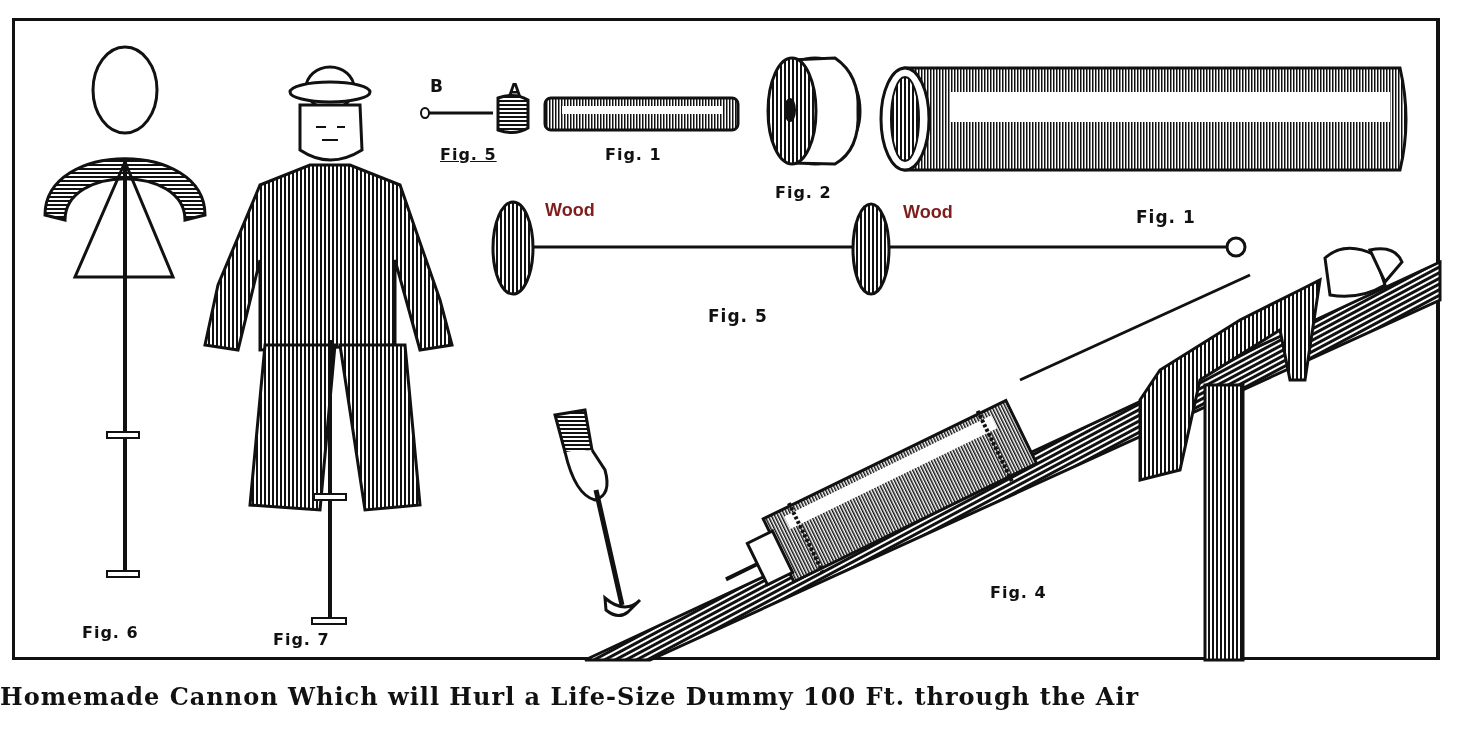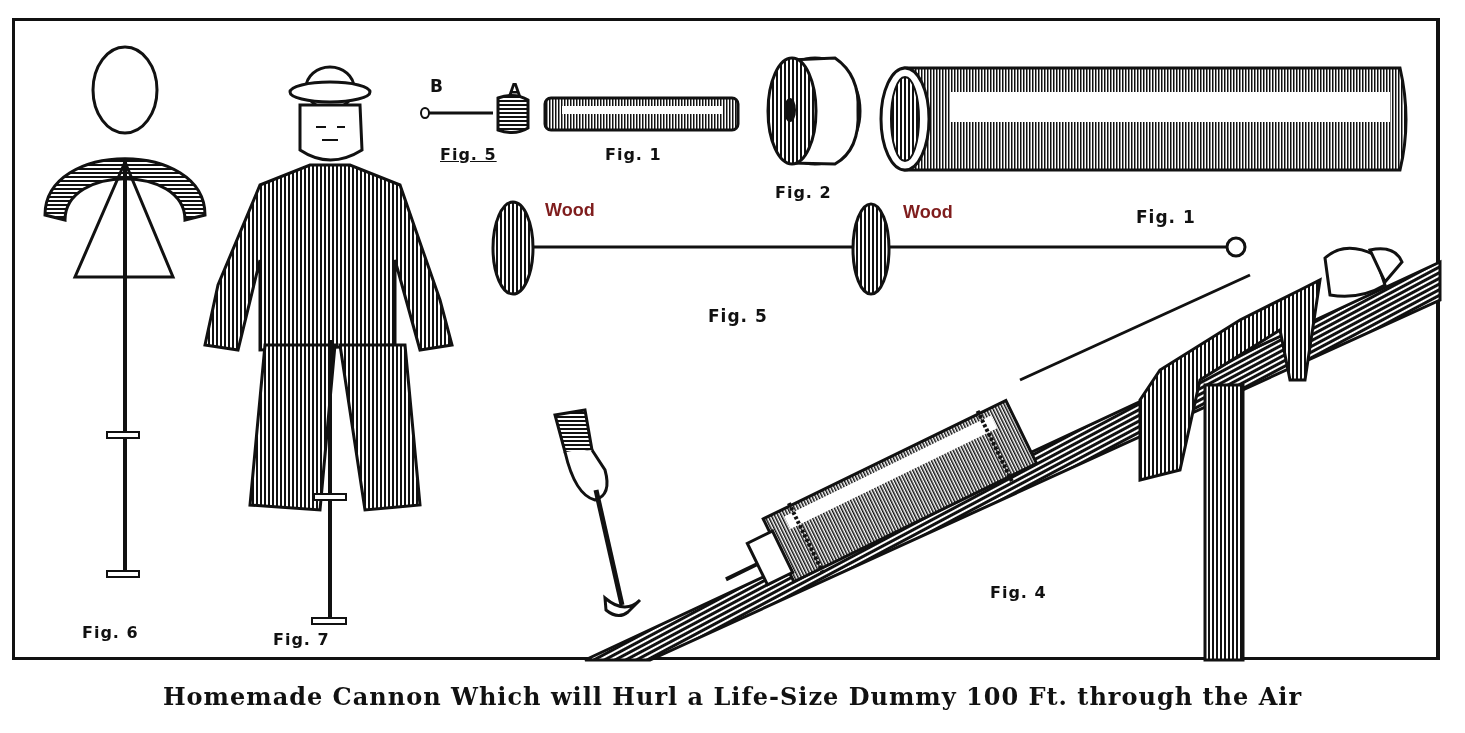--- a/index.html
+++ b/index.html
@@ -2,21 +2,21 @@
 <html><head>
 <meta charset="utf-8">
 <style>
   html,body{margin:0;padding:0;background:#fff;}
   body{width:1465px;height:733px;position:relative;overflow:hidden;font-family:"Liberation Sans",sans-serif;color:#111;}
   .frame{position:absolute;left:12px;top:18px;width:1428px;height:642px;border:3px solid #111;box-sizing:border-box;border-right-width:4px;}
   svg.art{position:absolute;left:0;top:0;}
   .lbl{position:absolute;font-family:"DejaVu Sans",sans-serif;font-weight:bold;font-size:17px;letter-spacing:1px;color:#111;white-space:nowrap;}
   .lbl.small{font-size:16px;}
   .word{position:absolute;font-family:"Liberation Sans",sans-serif;font-weight:bold;font-size:18px;color:#7f1d1d;}
-  .caption{position:absolute;left:0;top:682px;width:1465px;text-align:center;font-family:"DejaVu Serif",serif;font-weight:bold;font-size:24px;letter-spacing:1px;color:#111;}
+  .caption{position:absolute;left:0;top:682px;width:1465px;text-align:left;font-family:"DejaVu Serif",serif;font-weight:bold;font-size:24px;letter-spacing:1px;color:#111;}
 </style>
 </head>
 <body>
 
 <div class="frame"></div>
 
 <svg class="art" width="1465" height="733" viewBox="0 0 1465 733">
   <defs>
     <pattern id="hatchV" width="4" height="4" patternUnits="userSpaceOnUse">
       <rect width="4" height="4" fill="#fff"></rect>

